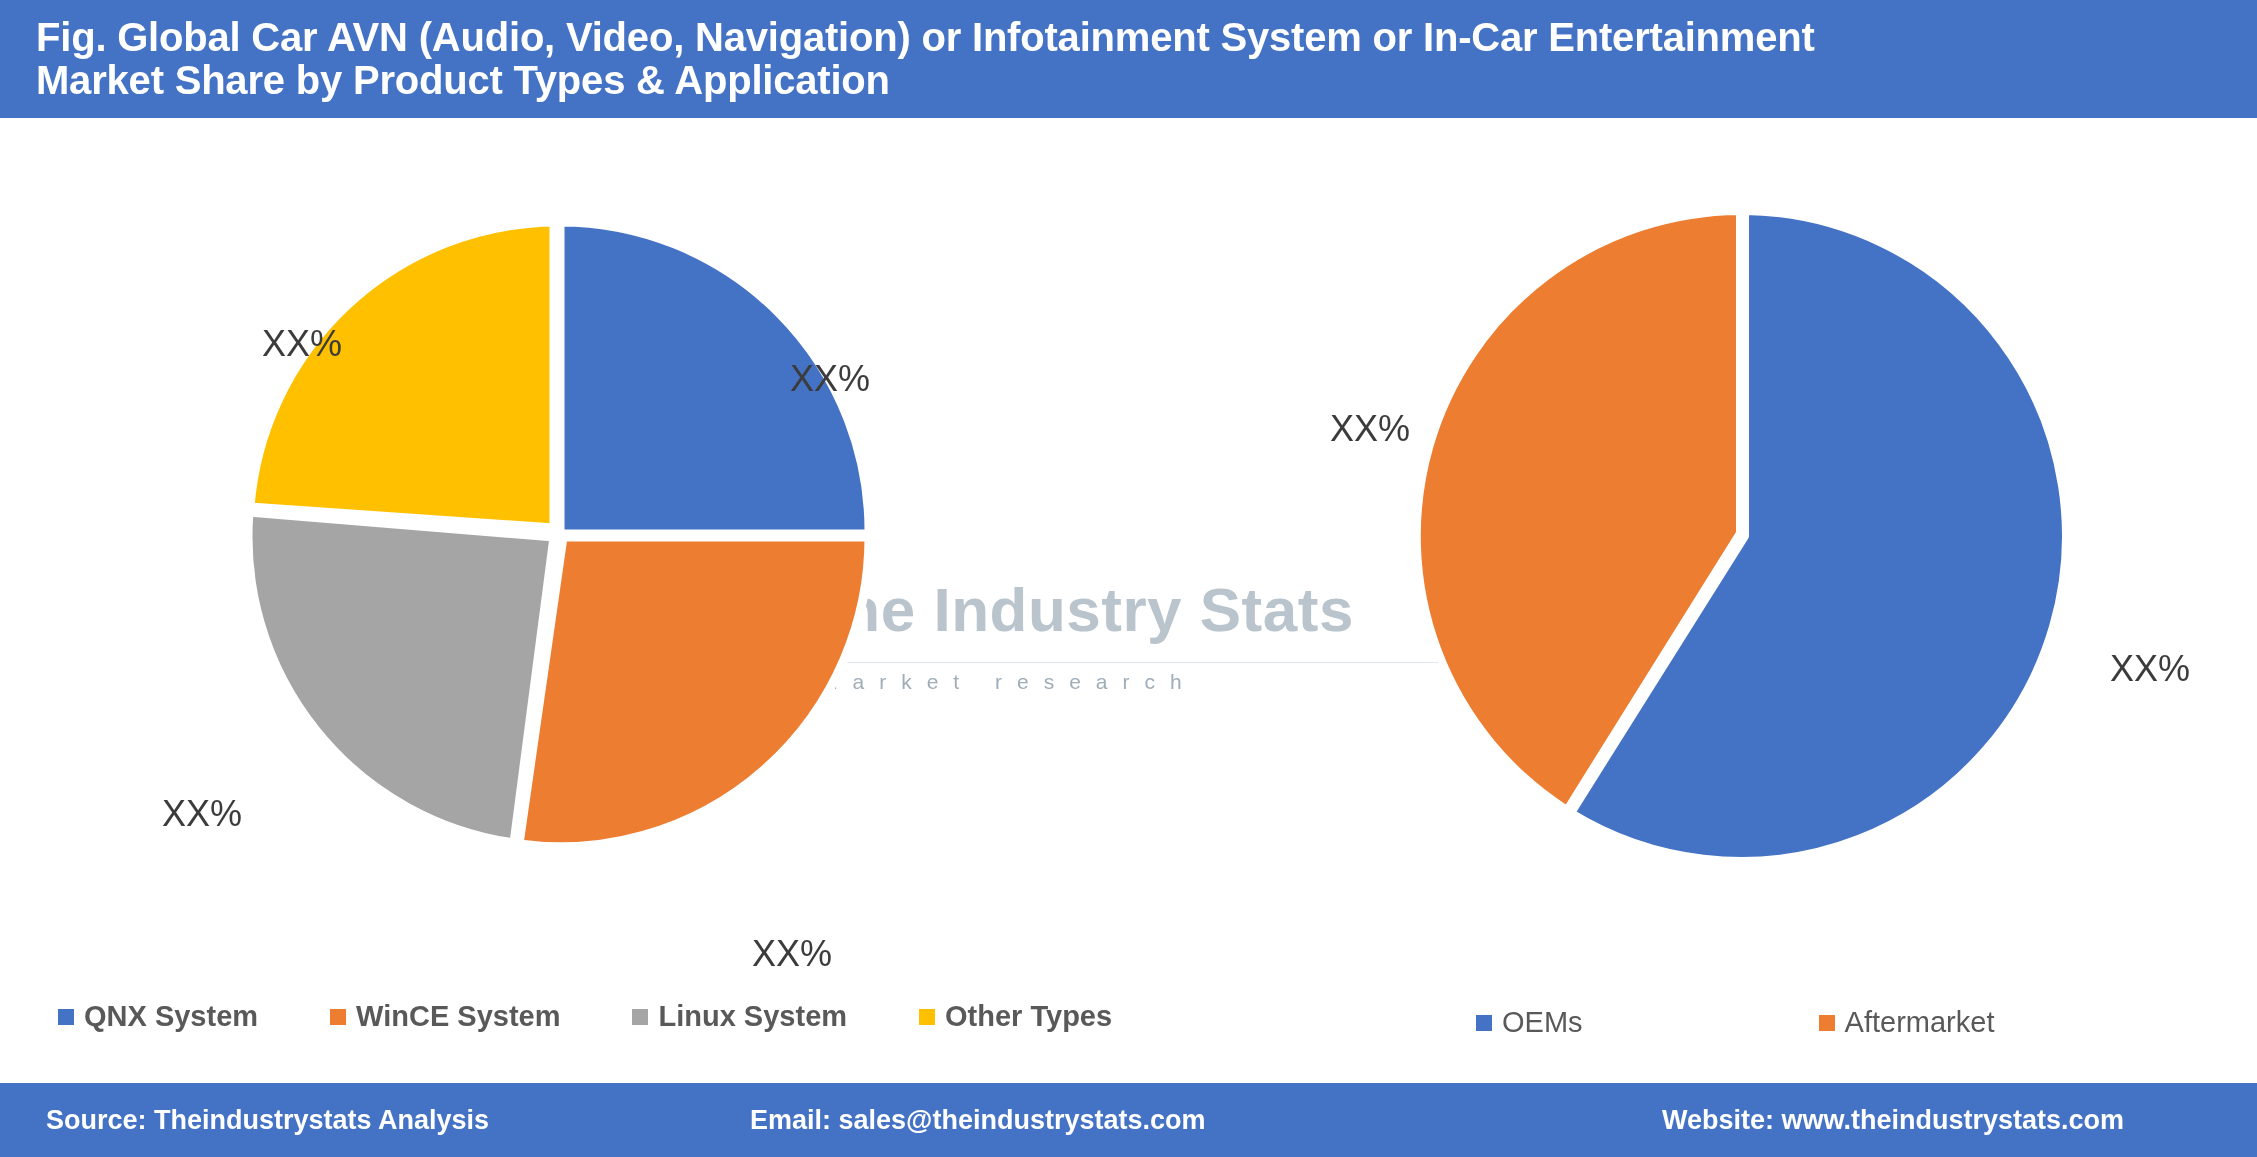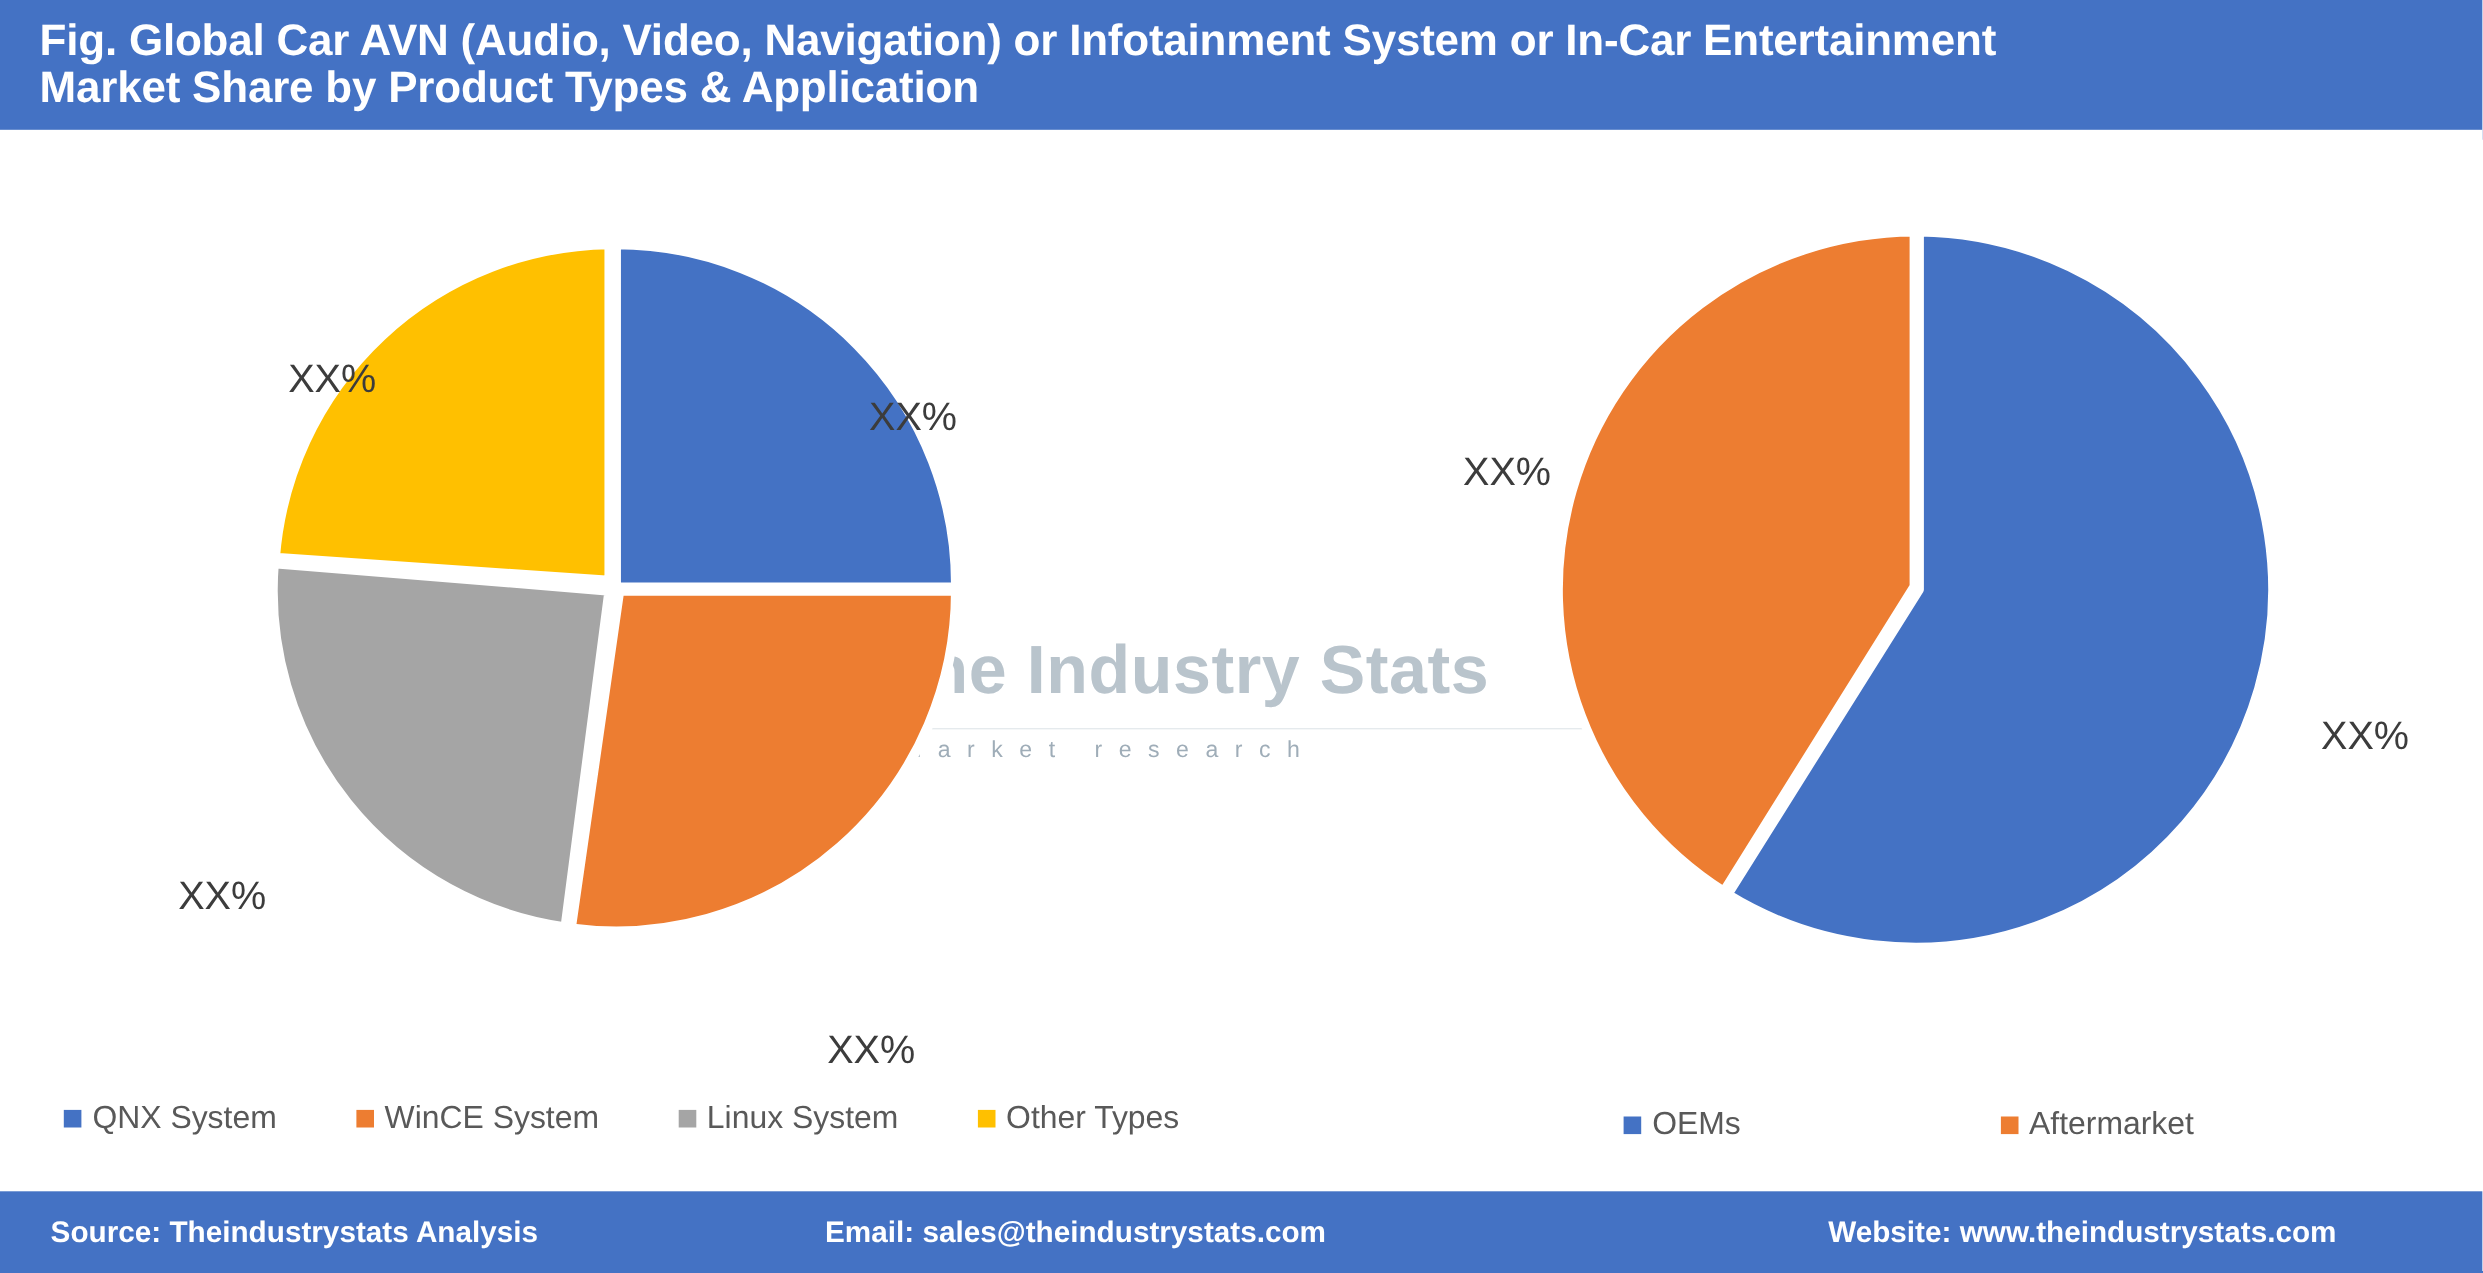--- a/index.html
+++ b/index.html
@@ -115,21 +115,21 @@
     width: 16px;
     height: 16px;
     margin-right: 10px;
     flex: 0 0 auto;
   }
   .legend-label {
     font-size: 29px;
     color: #595959;
     font-family: "Liberation Sans", sans-serif;
   }
-  #legend-left { left: 58px; top: 1000px; }
+  #legend-left { left: 58px; top: 1000px; font-weight: bold; }
   #legend-left .legend-item { margin-right: 72px; }
   #legend-right { left: 1440px; top: 1006px; }
   #legend-right .legend-item { margin-right: 200px; padding-left: 36px; }
 
   
   #footer-band {
     position: absolute;
     left: 0;
     top: 1083px;
     width: 2257px;

